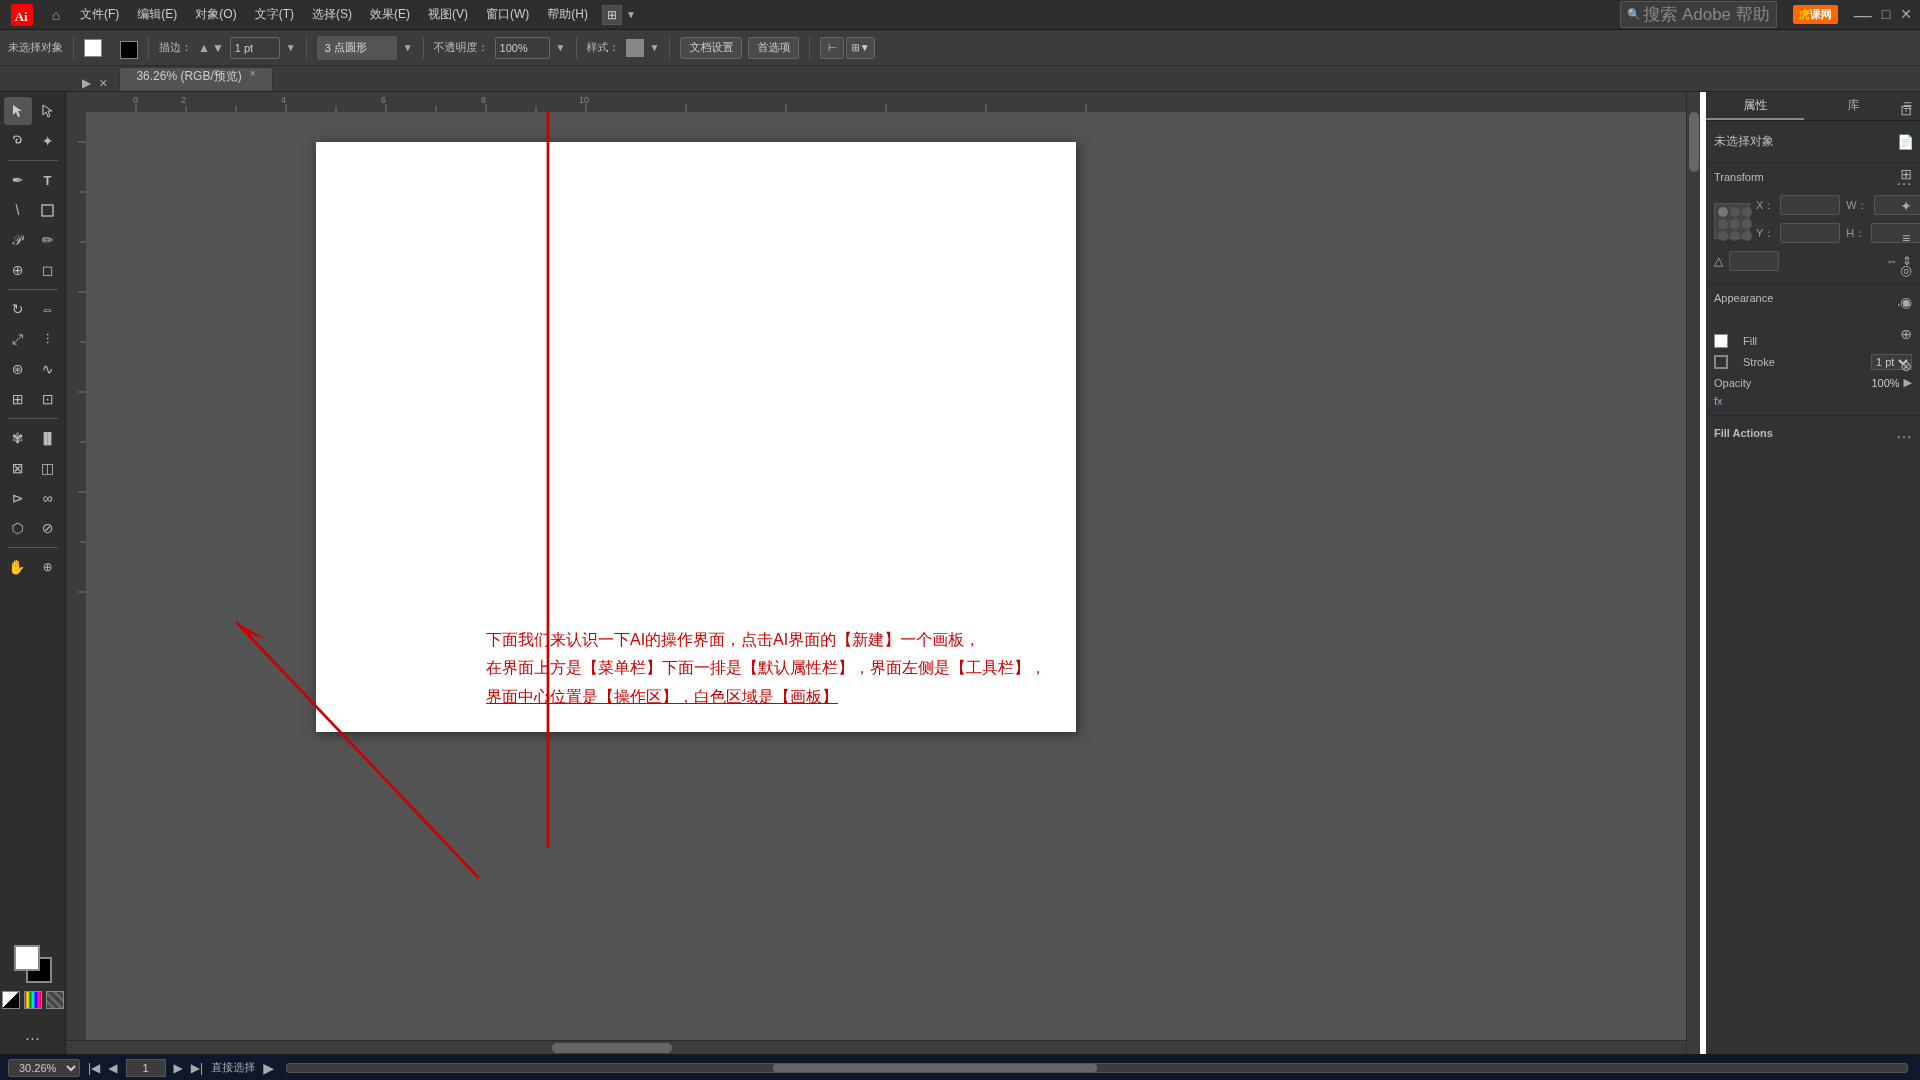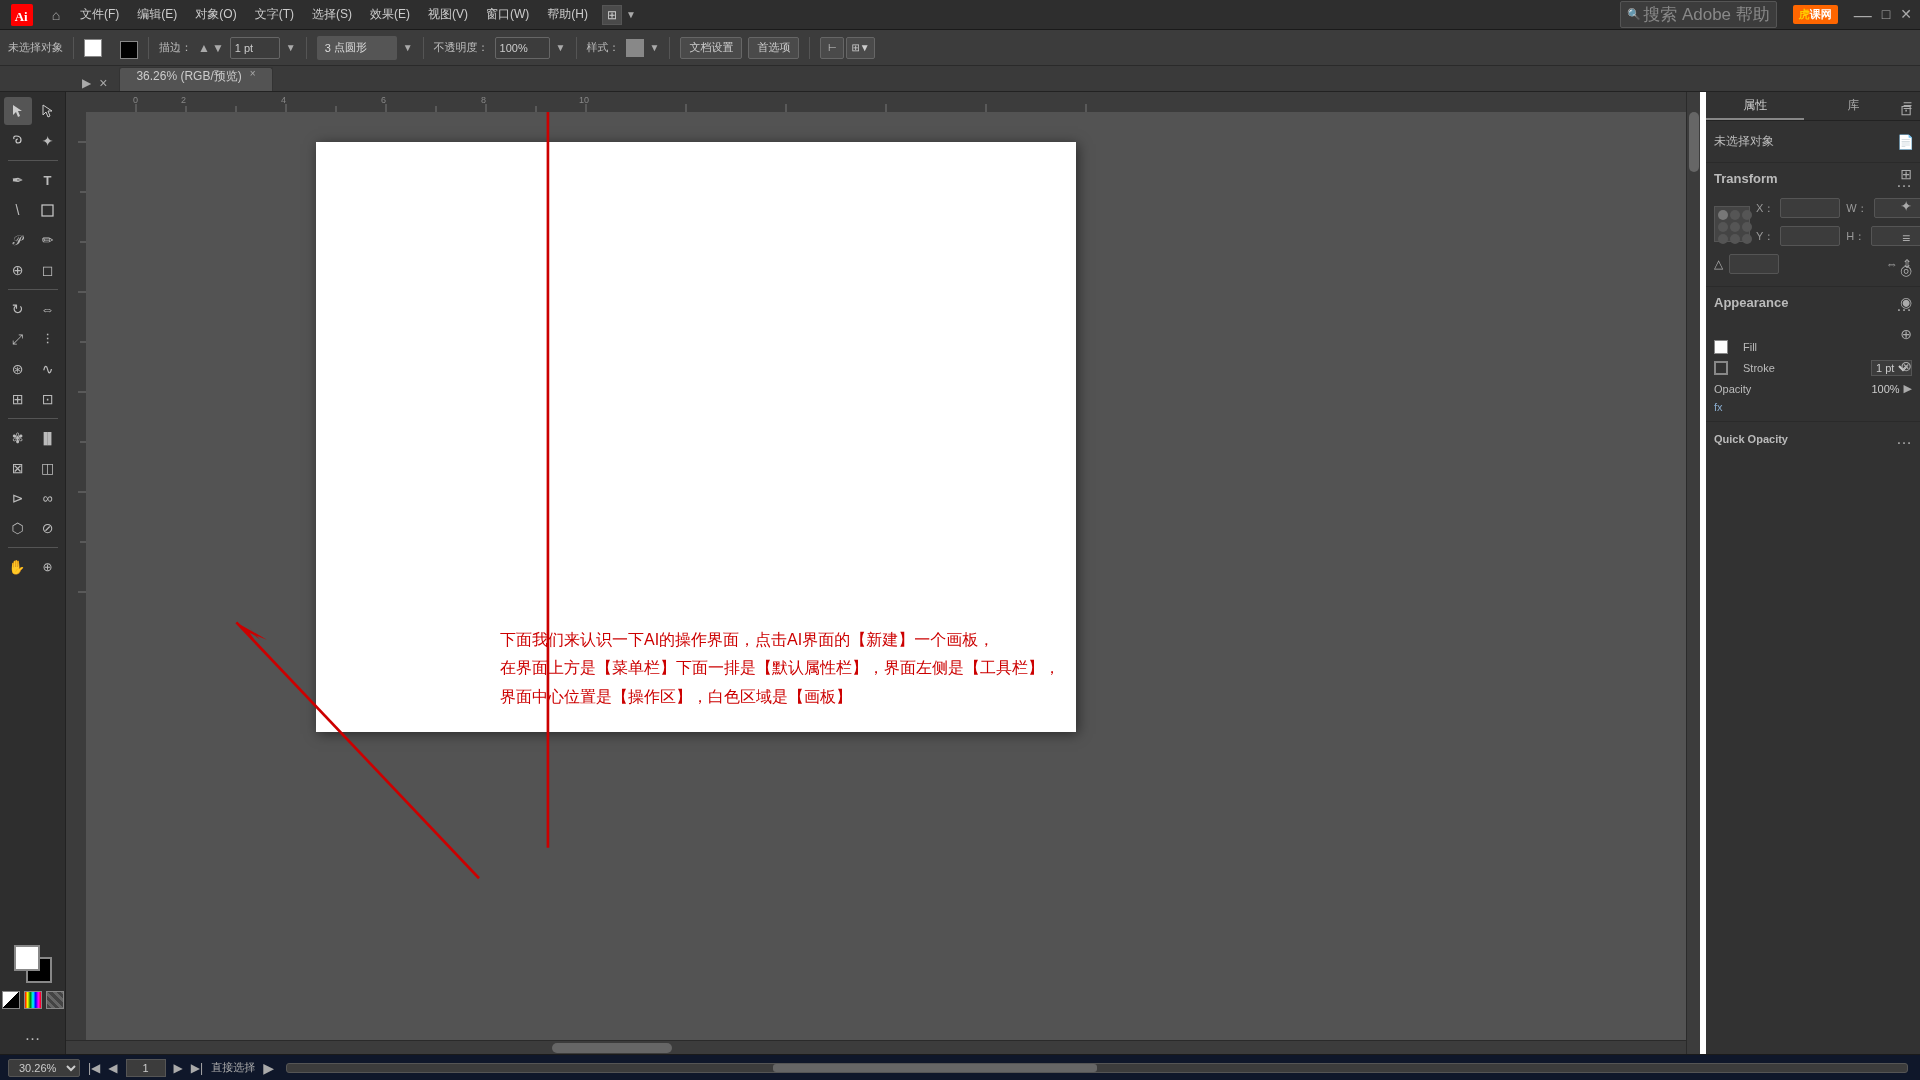--- a/index.html
+++ b/index.html
@@ -63,29 +63,29 @@
     #canvas-scroll-h { position: absolute; bottom: 0; left: 0; right: 14px; height: 14px; background: #3c3c3c; border-top: 1px solid #2a2a2a; }
     #ruler-h { position: absolute; top: 0; left: 20px; right: 14px; height: 20px; background: #3c3c3c; border-bottom: 1px solid #2a2a2a; }
     #ruler-v { position: absolute; top: 0; left: 0; width: 20px; bottom: 14px; background: #3c3c3c; border-right: 1px solid #2a2a2a; }
     #artboard-container { position: absolute; top: 20px; left: 20px; right: 14px; bottom: 14px; overflow: hidden; }
     #artboard { position: absolute; top: 30px; left: 230px; width: 760px; height: 590px; background: #fff; box-shadow: 2px 2px 12px rgba(0,0,0,0.5); }
 
     
     #drawing-svg { position: absolute; top: 0; left: 0; width: 100%; height: 100%; pointer-events: none; }
 
     
-    .annotation-text { position: absolute; bottom: 20px; left: 184px; color: #cc0000; font-size: 16px; line-height: 1.8; }
+    .annotation-text { position: absolute; bottom: 20px; left: 170px; color: #cc0000; font-size: 16px; line-height: 1.8; }
 
     
     #right-panel { width: 220px; background: #323232; border-left: 6px solid #ffffff; display: flex; flex-direction: column; flex-shrink: 0; }
     #right-panel-tabs { display: flex; border-bottom: 1px solid #222; }
     .rp-tab { flex: 1; height: 28px; display: flex; align-items: center; justify-content: center; font-size: 12px; color: #aaa; cursor: pointer; border-bottom: 2px solid transparent; }
     .rp-tab.active { color: #ccc; border-bottom-color: #888; }
     .rp-section { padding: 8px; border-bottom: 1px solid #2a2a2a; }
-    .rp-section-title { color: #bbb; font-size: 13px; margin-bottom: 6px; font-weight: bold; }
+    .rp-section-title { color: #bbb; font-size: 11px; margin-bottom: 6px; font-weight: normal; }
     .rp-label { color: #999; font-size: 11px; }
     .rp-row { display: flex; align-items: center; gap: 6px; margin-bottom: 4px; }
     .rp-input { background: #3c3c3c; border: 1px solid #555; color: #ccc; font-size: 11px; padding: 1px 4px; border-radius: 2px; width: 60px; height: 20px; }
     .rp-more { color: #aaa; cursor: pointer; font-size: 16px; margin-left: auto; }
     .appearance-item { display: flex; align-items: center; gap: 15px; margin-bottom: 6px; }
     .app-label { color: #bbb; font-size: 11px; }
     .app-value { color: #ccc; font-size: 11px; margin-left: auto; }
     .fx-label { color: #88aacc; font-size: 11px; cursor: pointer; }
     .quick-actions-area { padding: 8px; }
     .qa-title { color: #bbb; font-size: 11px; font-weight: bold; }
@@ -363,21 +363,21 @@
       </svg>
     </div>
 
     <div id="artboard-container">
 
       <div id="artboard">
 
         <div class="annotation-text" style="color: rgb(204, 0, 0);">
           <div style="color: rgb(204, 0, 0);">下面我们来认识一下AI的操作界面，点击AI界面的【新建】一个画板，</div>
           <div style="color: rgb(204, 0, 0);">在界面上方是【菜单栏】下面一排是【默认属性栏】，界面左侧是【工具栏】，</div>
-          <div style="color: rgb(204, 0, 0);">界面中心位置是【操作区】，白色区域是【画板】</div>
+          <div style="color: rgb(204, 0, 0); text-decoration: underline;">界面中心位置是【操作区】，白色区域是【画板】</div>
         </div>
       </div>
 
       <svg id="drawing-svg" viewBox="0 0 1150 700" style="position:absolute; top:0; left:0; width:100%; height:100%; pointer-events:none;">
 
         <line x1="320" y1="0" x2="320" y2="555" stroke="#cc0000" stroke-width="2"></line>
 
         <line x1="85" y1="385" x2="268" y2="578" stroke="#cc0000" stroke-width="2"></line>
 
         <polygon points="85,385 100,400 95,393 108,398" fill="#cc0000"></polygon>
@@ -482,21 +482,21 @@
         </span>
       </div>
 
       <div style="display:flex; align-items:center; margin-top:4px;">
         <span class="fx-label">fx</span>
       </div>
     </div>
 
     <div class="quick-actions-area">
       <div style="display:flex; align-items:center; margin-bottom:8px;">
-        <span class="qa-title">Quick Opacity</span>
+        <span class="qa-title">Fill Actions</span>
         <span class="rp-more">…</span>
       </div>
     </div>
 
     <div style="position:absolute; right:0; top:92px; width:28px; display:flex; flex-direction:column; align-items:center; gap:8px; padding:6px 0;">
       <div class="pi-icon" style="font-size:14px;">⊡</div>
       <div class="pi-icon" style="font-size:14px;">📄</div>
       <div class="pi-icon" style="font-size:14px;">⊞</div>
       <div class="pi-icon" style="font-size:14px;">✦</div>
       <div class="pi-icon" style="font-size:14px;">≡</div>

